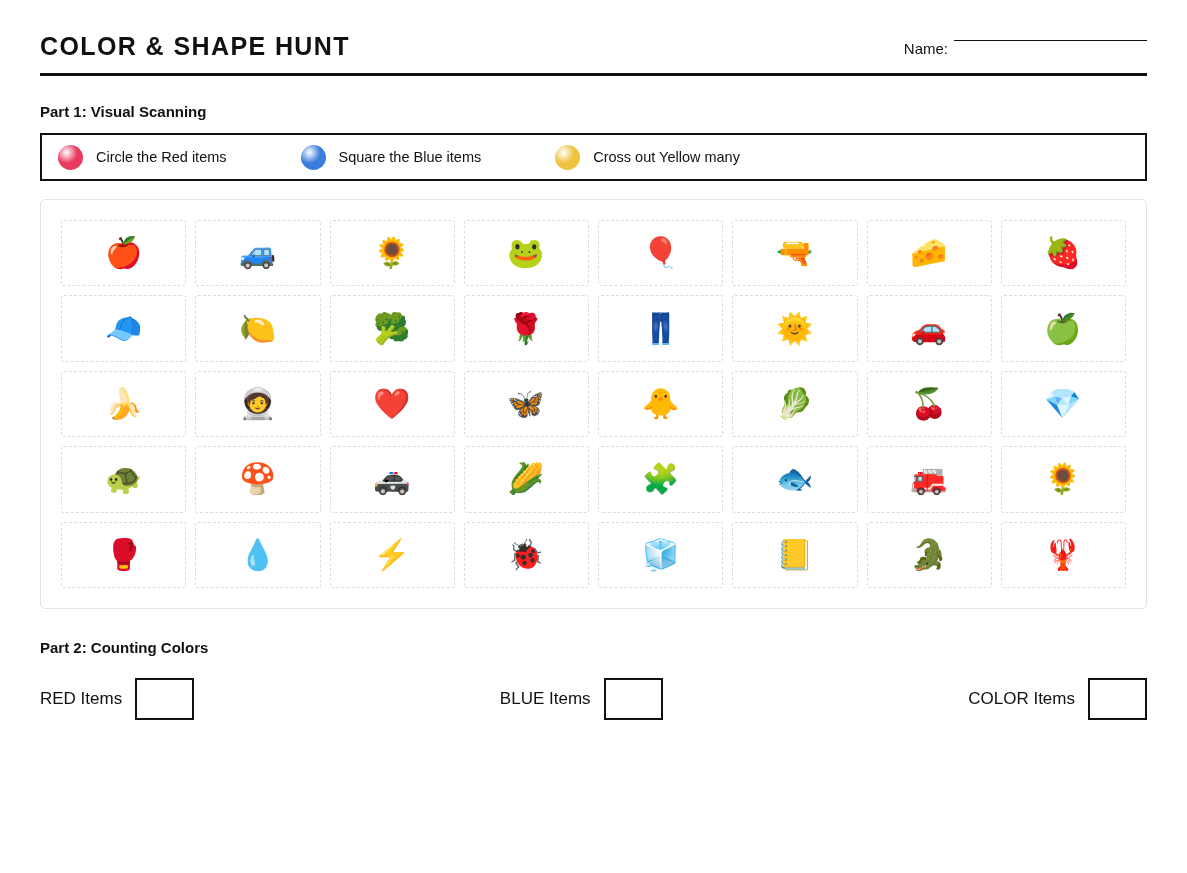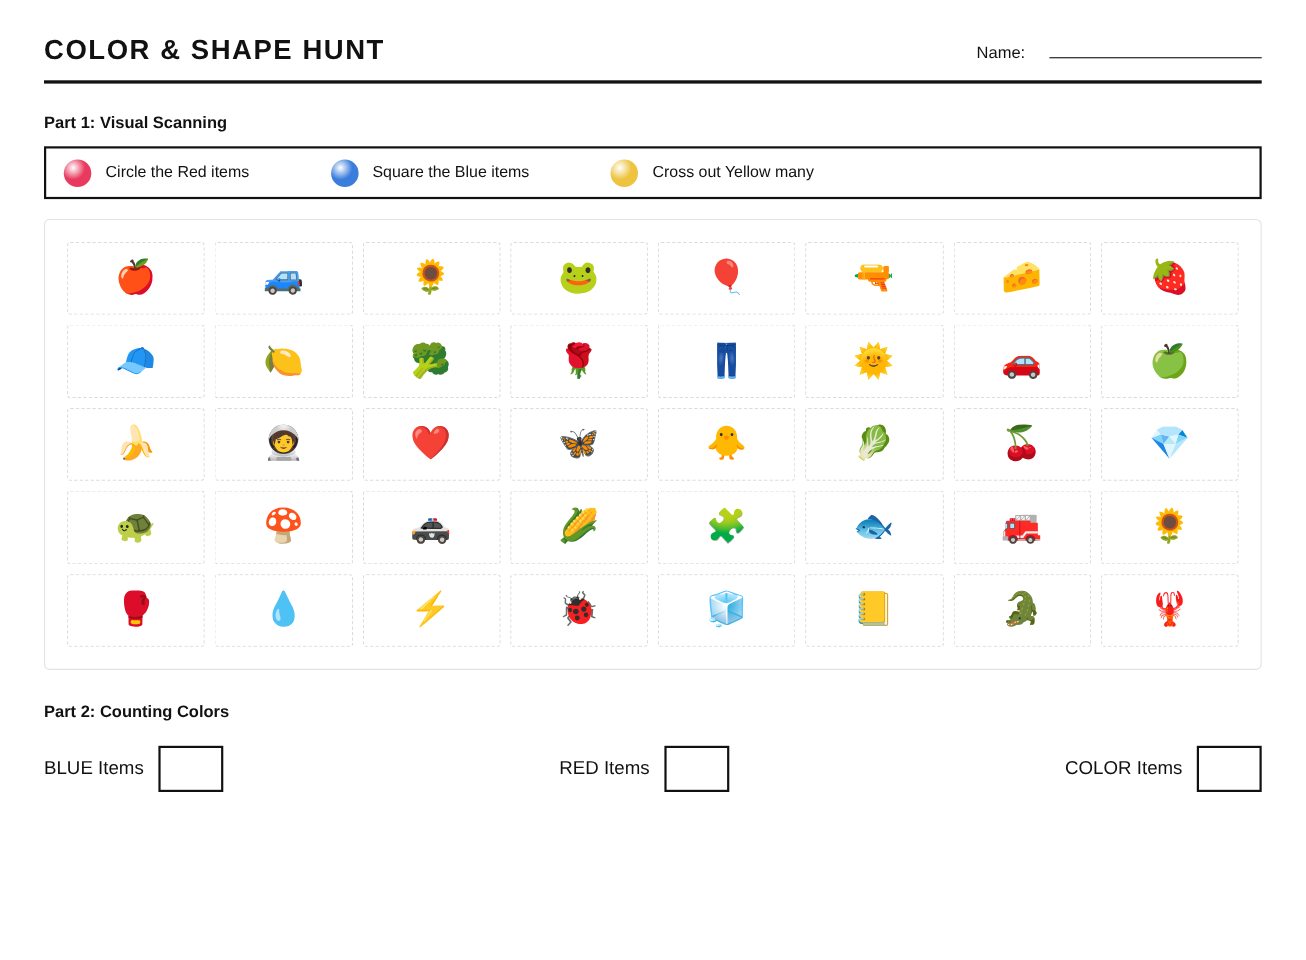--- a/index.html
+++ b/index.html
@@ -32,22 +32,22 @@
   }
   .title {
     font-size: 25px;
     font-weight: bold;
     letter-spacing: 1.4px;
     text-transform: uppercase;
     line-height: 1;
   }
   .name-field {
     display: flex;
-    align-items: flex-end;
-    gap: 22px;
+    align-items: flex-start;
+    gap: 6px;
     padding-bottom: 2px;
   }
   .name-label {
     font-size: 15px;
     color: #111111;
   }
   .name-line {
     width: 193px;
     height: 1px;
     background: #111111;
@@ -306,25 +306,25 @@
         <div class="cell">
           <span>🦞</span>
         </div>
       </div>
   </div>
 
   <div class="section-title" id="part2-title">Part 2: Counting Colors</div>
 
   <div class="counters">
     <div class="counter">
+      <span class="counter-label">RED Items</span>
+      <span class="counter-box"></span>
+    </div>
+    <div class="counter">
       <span class="counter-label">BLUE Items</span>
-      <span class="counter-box"></span>
-    </div>
-    <div class="counter">
-      <span class="counter-label">RED Items</span>
       <span class="counter-box"></span>
     </div>
     <div class="counter">
       <span class="counter-label">COLOR Items</span>
       <span class="counter-box"></span>
     </div>
   </div>
 
 </div>
 

